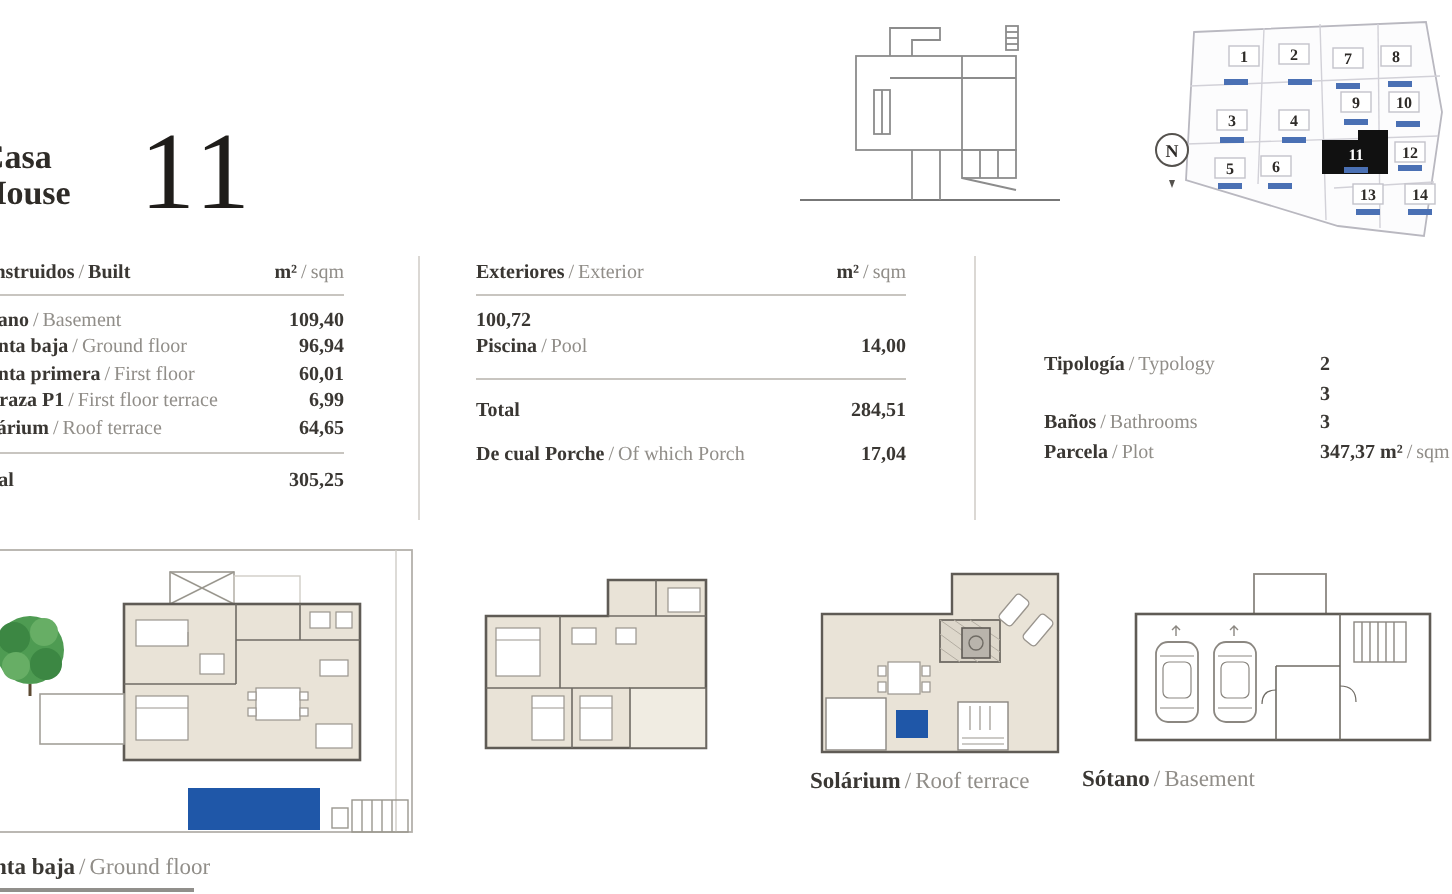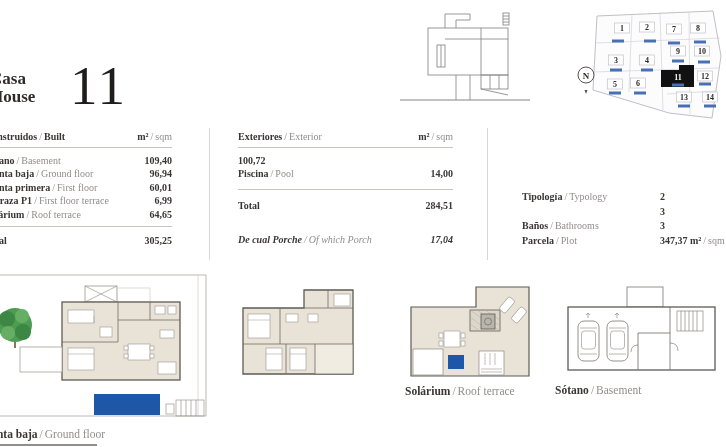--- a/index.html
+++ b/index.html
@@ -15,21 +15,21 @@
   .tbl .thead{display:flex;justify-content:space-between;height:15px;align-items:flex-start;}
   .rule{border-top:1px solid #c8c5c0;height:0;margin-top:2px;}
   .rows{margin-top:6px;}
   .trow{display:flex;justify-content:space-between;height:13.4px;}
   .es{font-weight:700;color:#3a3733;}
   .sep{color:#918e89;font-weight:400;margin:0 2px;}
   .en{color:#918e89;font-weight:400;}
   .val{font-weight:700;color:#3a3733;}
   #tbl-built{left:-15px;top:130px;width:187px;}
   #tbl-ext{left:238px;top:130px;width:215px;}
-  #tbl-info{left:522px;top:190px;width:204px;font-size:10px;}
+  #tbl-info{left:522px;top:176px;width:204px;font-size:10px;}
   #tbl-info .trow{position:relative;height:14.6px;justify-content:flex-start;}
   #tbl-info .val{position:absolute;left:138px;top:0;}
   .vdiv{width:1px;background:#dbd8d4;top:128px;height:132px;}
   
   .caption{font-size:11.5px;}
   .caption .es{font-weight:700;}
   #cut-line{left:0;top:444px;width:97px;height:2px;background:#918f8b;}
   svg{display:block;}
   text{font-family:"Liberation Serif","DejaVu Serif",serif;}
 </style>
@@ -209,21 +209,21 @@
       <div class="trow">
           <span><span class="es">Piscina</span><span class="sep">/</span><span class="en">Pool</span></span>
           <span class="val">14,00</span>
         </div>
     </div>
     <div class="rule" style="margin-top:8px;"></div>
     <div class="trow" style="margin-top:9px;">
       <span class="es">Total</span>
         <span class="val">284,51</span>
     </div>
-    <div class="trow" style="margin-top:21px;font-style:italic;">
+    <div class="trow" style="margin-top:9px;">
       <span><span class="es">De cual Porche</span><span class="sep">/</span><span class="en">Of which Porch</span></span>
       <span class="val">17,04</span>
     </div>
   </div>
 
   <div class="abs tbl" id="tbl-info">
     <div class="trow">
         <span><span class="es">Tipología</span><span class="sep">/</span><span class="en">Typology</span></span>
         <span class="val">2</span>
       </div>
@@ -375,17 +375,17 @@
       <path d="M15,45 L32,45 M15,71 L32,71" stroke-width="0.6"></path>
     </g>
     <g fill="#fff" stroke="#8b8781" stroke-width="0.9">
       <rect x="42" y="38" width="21" height="40" rx="6"></rect>
       <rect x="45.5" y="48" width="14" height="18" rx="3" stroke-width="0.6"></rect>
       <path d="M44,45 L61,45 M44,71 L61,71" stroke-width="0.6"></path>
     </g>
     <path d="M23,35 L23,30 M21,32 L23,30 L25,32" stroke="#8b8781" stroke-width="0.7" fill="none"></path>
     <path d="M52,35 L52,30 M50,32 L52,30 L54,32" stroke="#8b8781" stroke-width="0.7" fill="none"></path>
   </svg>
-  <div class="abs caption" style="left:555px;top:384px;text-align:right;">
+  <div class="abs caption" style="left:541px;top:384px;text-align:right;">
     <span class="es">Sótano</span><span class="sep">/</span><span class="en">Basement</span>
   </div>
 
 </div>
 
 </body></html>

